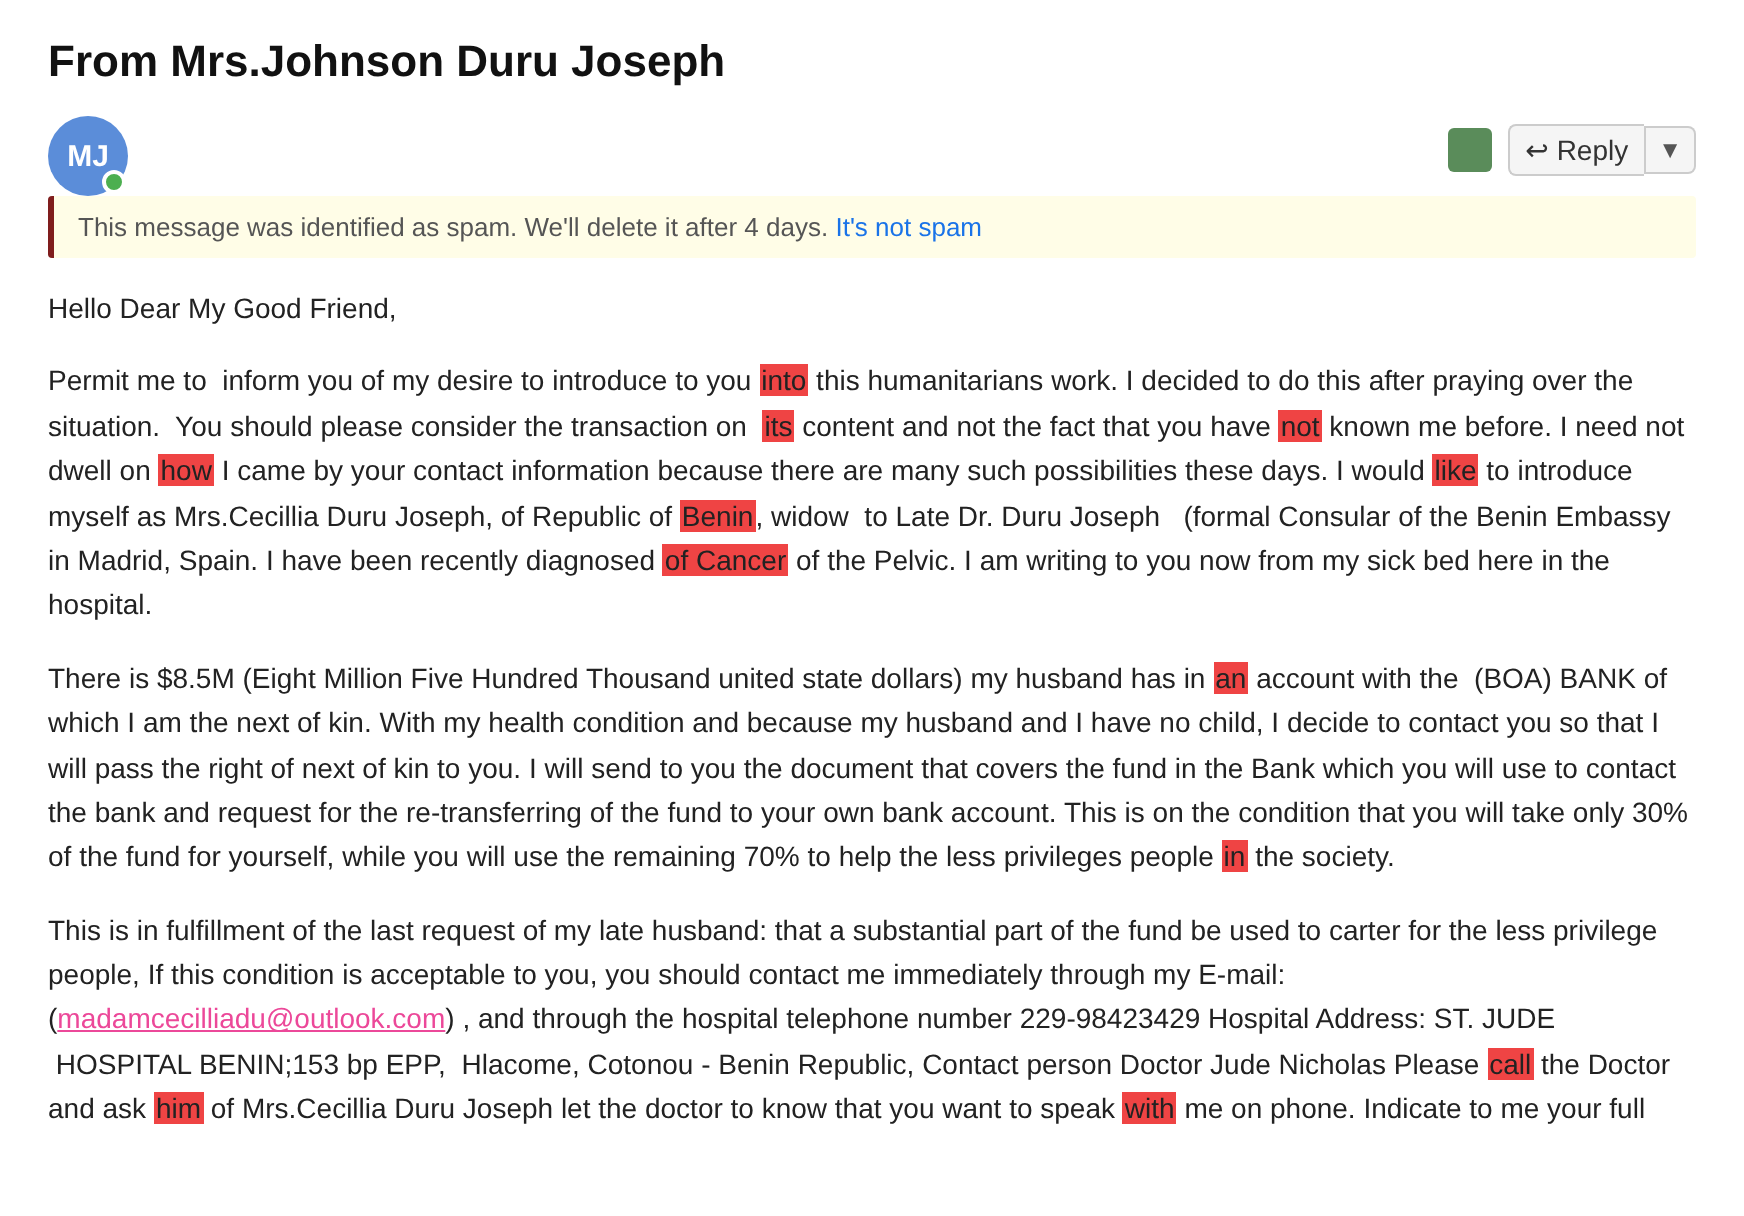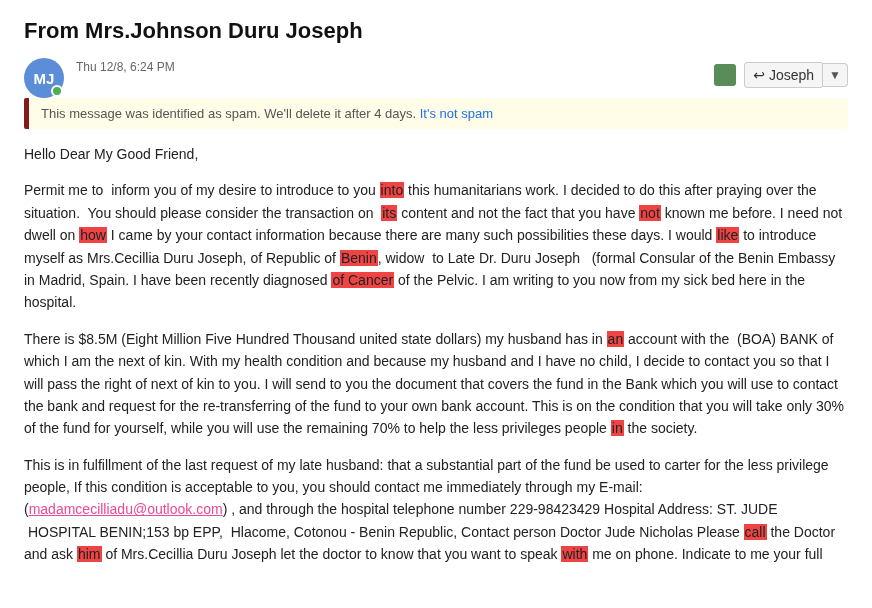--- a/index.html
+++ b/index.html
@@ -110,21 +110,21 @@
       background: #f5f5f5;
       cursor: pointer;
       display: flex;
       align-items: center;
       gap: 4px;
       font-size: 14px;
       color: #333;
     }
     .spam-banner {
       background: #fffde7;
-      border-left: 5px solid #7f1d1d;
+      border-left: 3px solid #7f1d1d;
       padding: 8px 12px;
       font-size: 13px;
       color: #555;
       margin-bottom: 14px;
       border-radius: 2px;
     }
     .spam-banner .not-spam-link {
       color: #1a73e8;
       cursor: pointer;
       text-decoration: none;
@@ -153,28 +153,27 @@
 <div class="page-wrapper">
 
   <div class="email-title">From Mrs.Johnson Duru Joseph</div>
 
   <div class="email-header">
     <div class="avatar">
       <span>MJ</span>
       <div class="avatar-badge"></div>
     </div>
     <div class="sender-info">
-      <div class="sender-date">Thu 12/8, 6:24 PM</div>
     </div>
     <div class="header-actions">
       <span class="icon-square"></span>
       <div class="reply-group">
         <button class="reply-main">
           <span class="reply-arrow">↩</span>
-          <span>Joseph</span>
+          <span>Reply</span>
         </button>
         <div class="reply-divider"></div>
         <button class="dropdown-btn">
           <span>▼</span>
         </button>
       </div>
     </div>
   </div>
 
   <div class="spam-banner">

